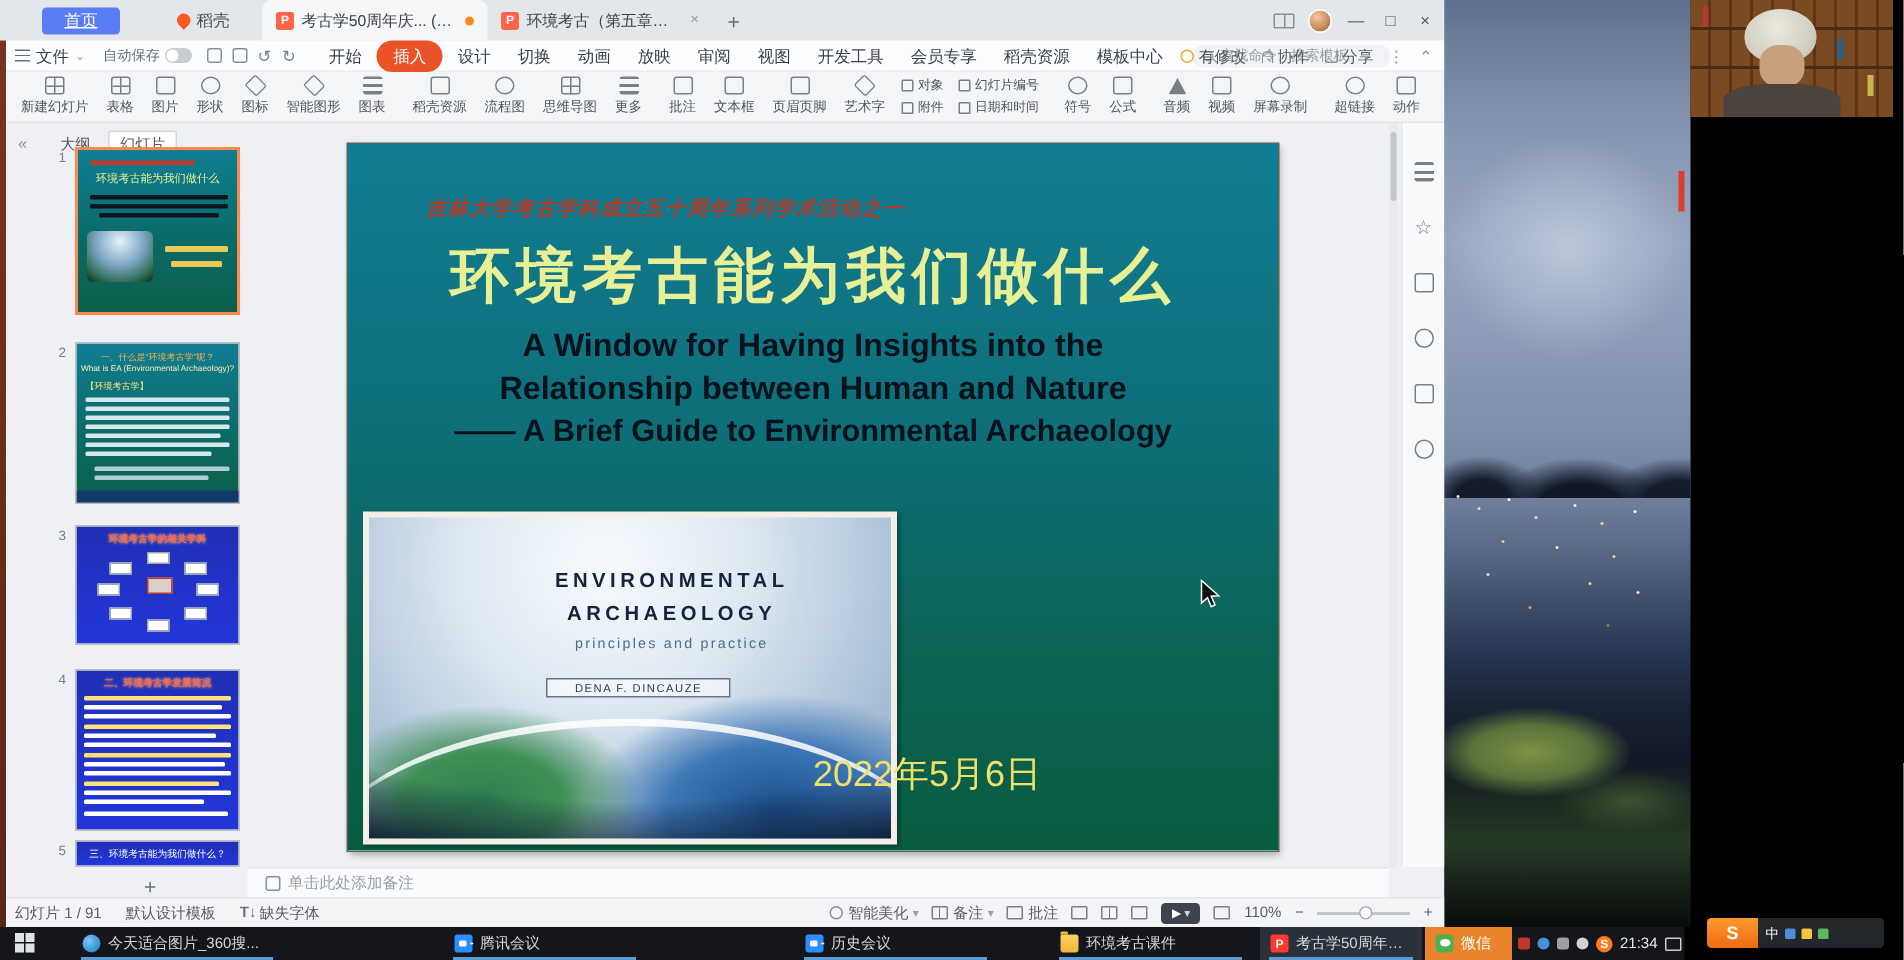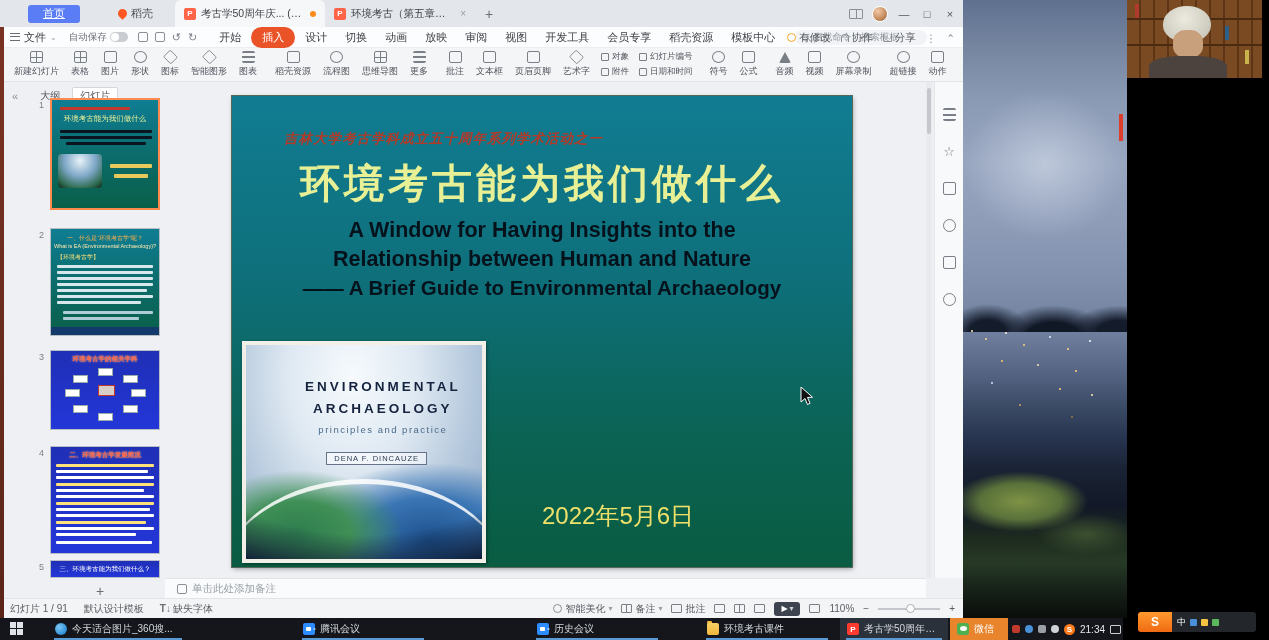--- a/index.html
+++ b/index.html
@@ -88,32 +88,32 @@
 
   
   #slide { left:232px; top:96px; width:620px; height:471px; background:linear-gradient(180deg,#117c92 0%,#0e6f79 40%,#0b6354 72%,#095c41 100%); box-shadow:0 0 0 1px #55685c, 1px 2px 5px rgba(0,0,0,.35); }
   .kicker { position:absolute; left:52px; top:34px; font-family:Liberation Sans, sans-serif; font-style:italic; font-weight:bold; font-size:13.5px; color:#b23a28; letter-spacing:1px; }
   .s-title { position:absolute; left:0; top:60px; width:100%; text-align:center; font-size:40px; font-weight:600; color:#e8f096; letter-spacing:4px; }
   .s-sub { position:absolute; left:0; width:100%; text-align:center; font-size:21.5px; font-weight:bold; color:#05121c; }
   .speaker { position:absolute; left:330px; top:349px; width:270px; text-align:center; font-family:"Liberation Serif", serif; font-style:italic; font-weight:bold; font-size:27px; color:#f7dd6d; }
   .sdate { position:absolute; left:310px; top:404px; width:270px; text-align:left; font-size:24px; color:#efe06a; }
 
   
-  #book { position:absolute; left:10px; top:245px; width:244px; height:222px; background:#f2efe8; box-shadow:1px 1px 3px rgba(0,0,0,.4);text-decoration:underline; }
+  #book { position:absolute; left:10px; top:245px; width:356px; height:222px; background:#f2efe8; box-shadow:1px 1px 3px rgba(0,0,0,.4);text-decoration:underline; }
   #book-img { position:absolute; left:4px; top:4px; right:4px; bottom:4px; overflow:hidden;
     background:
       radial-gradient(ellipse 150px 90px at 22% 88%, #2e7d4f 0%, #3f8f56 35%, rgba(63,143,86,0) 70%),
       radial-gradient(ellipse 180px 110px at 78% 92%, #1b4e8a 0%, #3b76b5 40%, rgba(59,118,181,0) 72%),
       radial-gradient(ellipse at 45% 15%, #f6fafd 0%, #dfe9f2 35%, #b6c9dd 65%, #8fa9c6 100%); }
   #book-img:before { content:""; position:absolute; left:-10%; bottom:-55%; width:120%; height:90%; border-radius:50%; border-top:5px solid rgba(255,255,255,.85); }
   #book-img:after { content:""; position:absolute; inset:0; background:radial-gradient(ellipse 160% 130% at 50% 8%, transparent 62%, #0d1b33 78%); }
   .bk-t1 { position:absolute; left:18%; right:2%; top:16%; text-align:center; font-size:13.5px; font-weight:bold; letter-spacing:3px; color:#15233f; z-index:2; }
   .bk-t2 { position:absolute; left:18%; right:2%; top:26%; text-align:center; font-size:13.5px; font-weight:bold; letter-spacing:3px; color:#15233f; z-index:2; }
   .bk-t3 { position:absolute; left:18%; right:2%; top:37%; text-align:center; font-size:9.5px; letter-spacing:1.5px; color:#4a6b8a; z-index:2; }
-  .bk-auth { position:absolute; left:34%; top:50%; font-size:7.5px; letter-spacing:1px; color:#2c3a52; border:1px solid #66738a; background:rgba(255,255,255,.55); padding:1px 7px; z-index:2; }
+  .bk-auth { position:absolute; left:34%; top:50%; font-size:7.5px; letter-spacing:1px; color:#2c3a52; border:1px solid #66738a; background:rgba(255,255,255,.55); padding:1px 18px; z-index:2; }
 
   
   #notesbar { left:165px; top:578px; width:761px; height:20px; background:#fafbfc; border-top:1px solid #e1e3e7; display:flex; align-items:center; gap:5px; padding-left:12px; font-size:10.5px; color:#9aa0a6; }
   #statusbar { left:0; top:598px; width:963px; height:20px; background:#f3f4f6; border-top:1px solid #e2e4e8; display:flex; align-items:center; font-size:10px; color:#595d63; }
   .st-l { margin-left:10px; white-space:nowrap; }
   .st-gap { margin-left:16px; }
   .fontmiss { display:flex; align-items:center; gap:2px; }
   .t-ic { font-weight:bold; font-size:10px; color:#6b6f75; }
   .st-right { position:absolute; right:8px; display:flex; align-items:center; gap:9px; }
   .st-it { display:flex; align-items:center; gap:3px; white-space:nowrap; }

